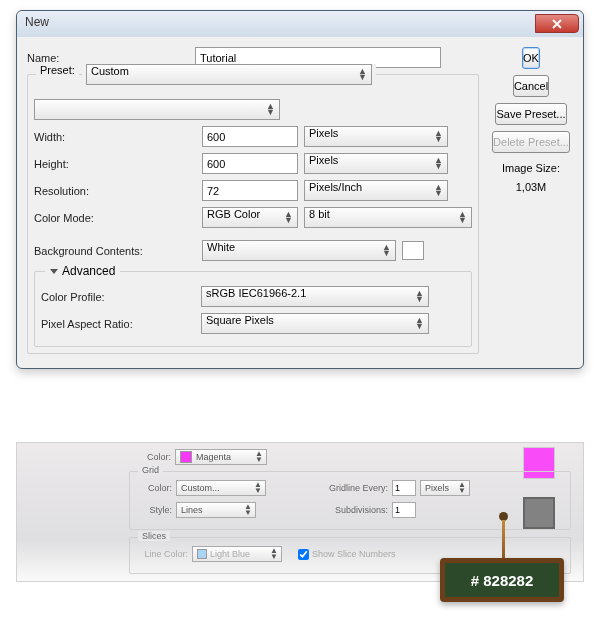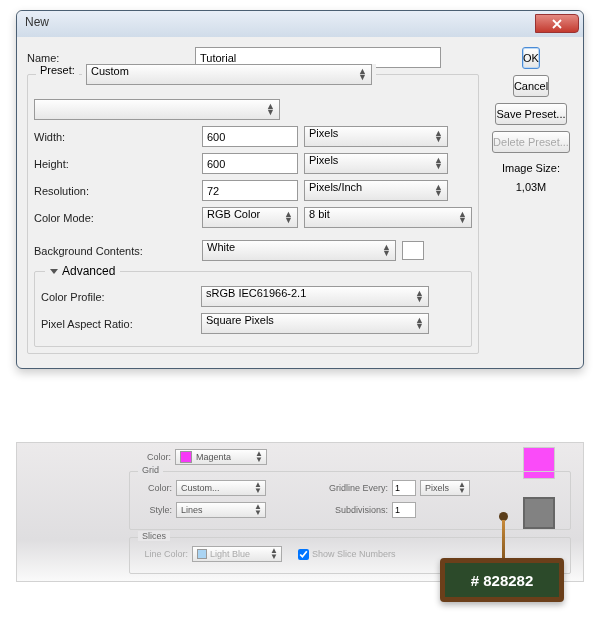--- a/index.html
+++ b/index.html
@@ -216,21 +216,21 @@
         <div>
           <div class="field-row">
             <span class="lab" style="width:34px">Color:</span>
             <div class="tiny-sel" style="width:90px">
               <span>Custom...</span>
               <span class="arr2">▲<br>▼</span>
             </div>
           </div>
           <div class="field-row">
             <span class="lab" style="width:34px">Style:</span>
-            <div class="tiny-sel" style="width:90px">
+            <div class="tiny-sel" style="width:80px">
               <span>Lines</span>
               <span class="arr2">▲<br>▼</span>
             </div>
           </div>
         </div>
         <div>
           <div class="field-row">
             <span class="lab" style="width:62px">Gridline Every:</span>
             <input class="tiny-txt" value="1" style="">
             <div class="tiny-sel" style="width:50px">

